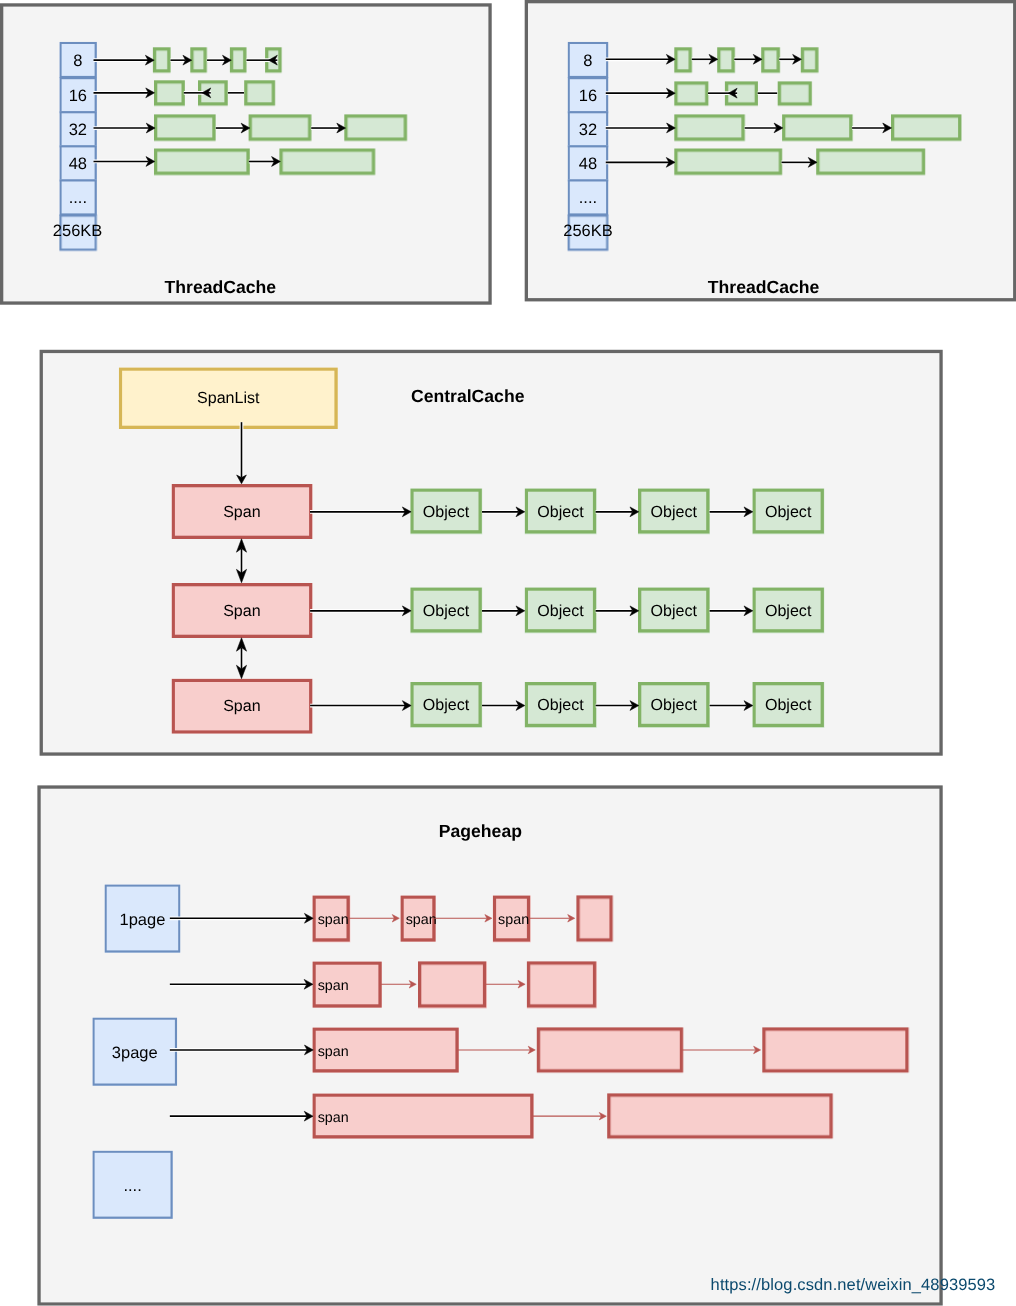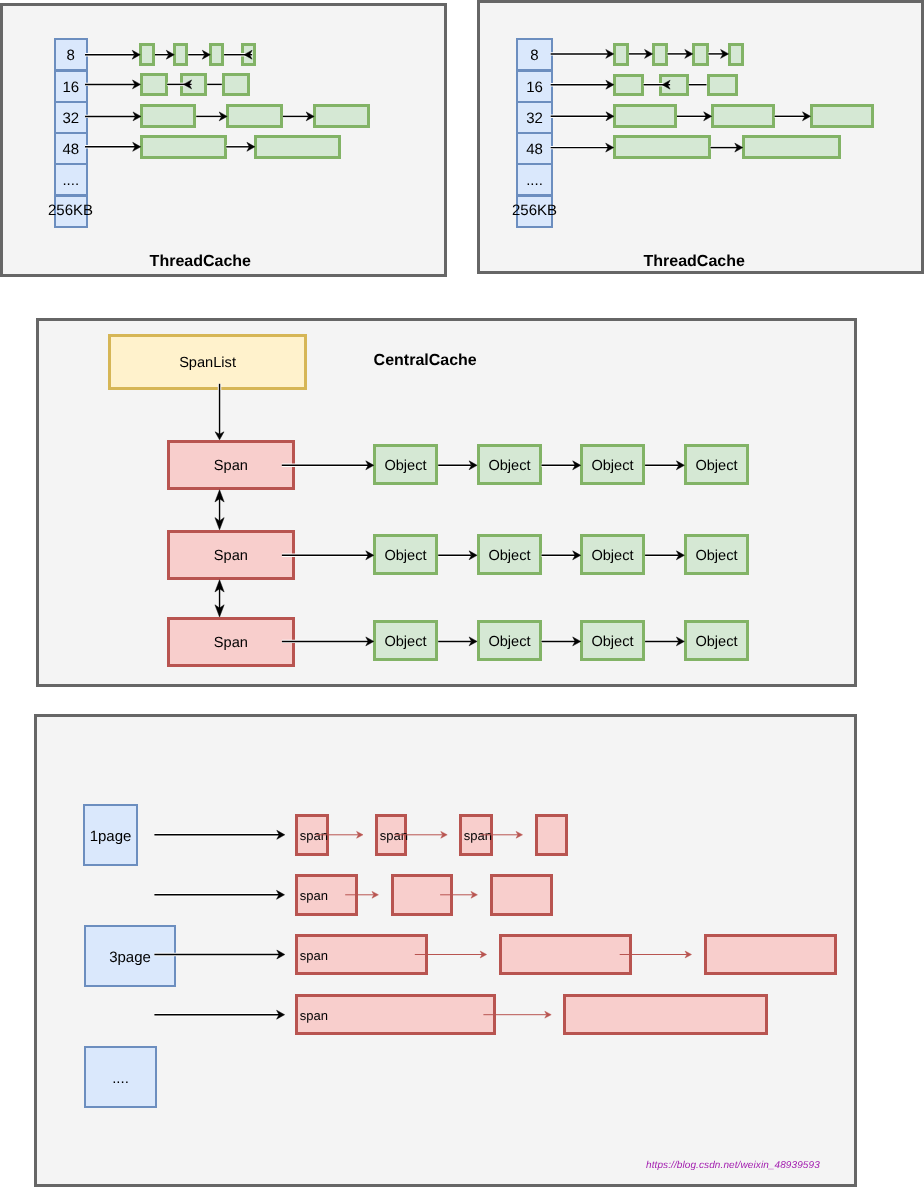--- a/index.html
+++ b/index.html
@@ -16,25 +16,25 @@
           font-size:16px;line-height:1;text-align:center;}
   .lsvg{position:absolute;left:0;top:0;width:924px;height:1187px;pointer-events:none;overflow:visible;z-index:5;}
   .cell{position:absolute;box-sizing:border-box;background:#dae8fc;border:2px solid #6c8ebf;
         display:flex;align-items:center;justify-content:center;color:#000000;font-size:15px;}
   .cell > span{display:block;transform:translateY(0.9px);}
   .nbox > span{display:block;transform:translateY(0.8px);}
   .nbox{position:absolute;box-sizing:border-box;display:flex;align-items:center;justify-content:center;
         white-space:nowrap;color:#000000;font-size:14.6px;}
   .nbox.small{font-size:13px;}
   .green{background:#d5e8d4;border:3px solid #82b366;}
-  .red{background:#f8cecc;border:3px solid #b85450;margin-left:11px;}
+  .red{background:#f8cecc;border:3px solid #b85450;}
   .yellow{background:#fff2cc;border:3px solid #d6b656;}
   .kblabel{position:absolute;white-space:nowrap;color:#000000;font-size:15px;
            line-height:1;z-index:8;}
-  .wm{position:absolute;color:#a21caf;white-space:nowrap;font-size:10px;letter-spacing:0.1px;font-style:italic;}
+  .wm{position:absolute;color:#0c4a6e;white-space:nowrap;font-size:15px;letter-spacing:0.1px;}
 </style>
 </head>
 <body>
 
 <div id="root">
   <svg class="lsvg" id="links">
       <g>
         <line x1="85" y1="54.7" x2="134.6" y2="54.7" stroke="#ffffff" stroke-width="3.4"></line>
         <line x1="85" y1="54.7" x2="134.6" y2="54.7" stroke="#000000" stroke-width="1.45"></line>
         <path d="M 140.2 54.7 L 132.2 50.25 L 134.6 54.7 L 132.2 59.150000000000006 Z" fill="#000000" stroke="#000000" stroke-width="0.5" stroke-linejoin="miter"></path>
@@ -282,20 +282,21 @@
         <path d="M 551.1999999999999 1014.7 L 544.8 1011.3000000000001 L 546.5999999999999 1014.7 L 544.8 1018.1 Z" fill="#b85450" stroke="#b85450" stroke-width="0.5" stroke-linejoin="miter"></path>
       </g>
     </svg>
 <div class="panel" style="left: -0.2px; top: 2.6px; width: 447px; height: 274.4px;"></div>
     <div class="ptitle" style="left: 0px; top: 253.9px; width: 400.6px;">ThreadCache</div>
     <div class="panel" style="left: 477.4px; top: -0.4px; width: 447px; height: 274.4px;"></div>
     <div class="ptitle" style="left: 0px; top: 253.9px; width: 1388.4px;">ThreadCache</div>
     <div class="panel" style="left: 35.8px; top: 317.8px; width: 821.5px; height: 369.2px;"></div>
     <div class="ptitle" style="left: 0px; top: 352.9px; width: 850.4px;">CentralCache</div>
     <div class="panel" style="left: 33.8px; top: 714px; width: 823.5px; height: 473.4px;"></div>
+    <div class="ptitle" style="left: 0px; top: 749.2px; width: 873.4px;">Pageheap</div>
     <div class="cell" style="left: 53.8px; top: 38.4px; width: 33.5px; height: 33.06px;">
       <span>8</span>
     </div>
     <div class="cell" style="left: 53.8px; top: 69.66px; width: 33.5px; height: 33.06px;">
       <span>16</span>
     </div>
     <div class="cell" style="left: 53.8px; top: 100.92px; width: 33.5px; height: 33.06px;">
       <span>32</span>
     </div>
     <div class="cell" style="left: 53.8px; top: 132.18px; width: 33.5px; height: 33.06px;">
@@ -392,24 +393,24 @@
     </div>
     <div class="nbox green" style="left: 476.5px; top: 620px; width: 65px; height: 41px;">
       <span>Object</span>
     </div>
     <div class="nbox green" style="left: 580.1px; top: 620px; width: 65px; height: 41px;">
       <span>Object</span>
     </div>
     <div class="nbox green" style="left: 683.8px; top: 620px; width: 65px; height: 41px;">
       <span>Object</span>
     </div>
-    <div class="cell" style="left: 83px; top: 804.1px; width: 55px; height: 62.2px;">
+    <div class="cell" style="left: 95px; top: 804.1px; width: 69px; height: 62.2px;">
       <span>1page</span>
     </div>
-    <div class="cell" style="left: 83.8px; top: 924.9px; width: 92px; height: 62.2px;">
+    <div class="cell" style="left: 83.8px; top: 924.9px; width: 77px; height: 62.2px;">
       <span>3page</span>
     </div>
     <div class="cell" style="left: 83.8px; top: 1045.7px; width: 73.1px; height: 62.2px;">
       <span>....</span>
     </div>
     <div class="nbox red small" style="left: 283.8px; top: 814px; width: 33.8px; height: 41.6px; justify-content: flex-start; padding-left: 1.8px;">
       <span>span</span>
     </div>
     <div class="nbox red small" style="left: 364.2px; top: 814px; width: 32.1px; height: 41.6px; justify-content: flex-start; padding-left: 1.8px;">
       <span>span</span>

